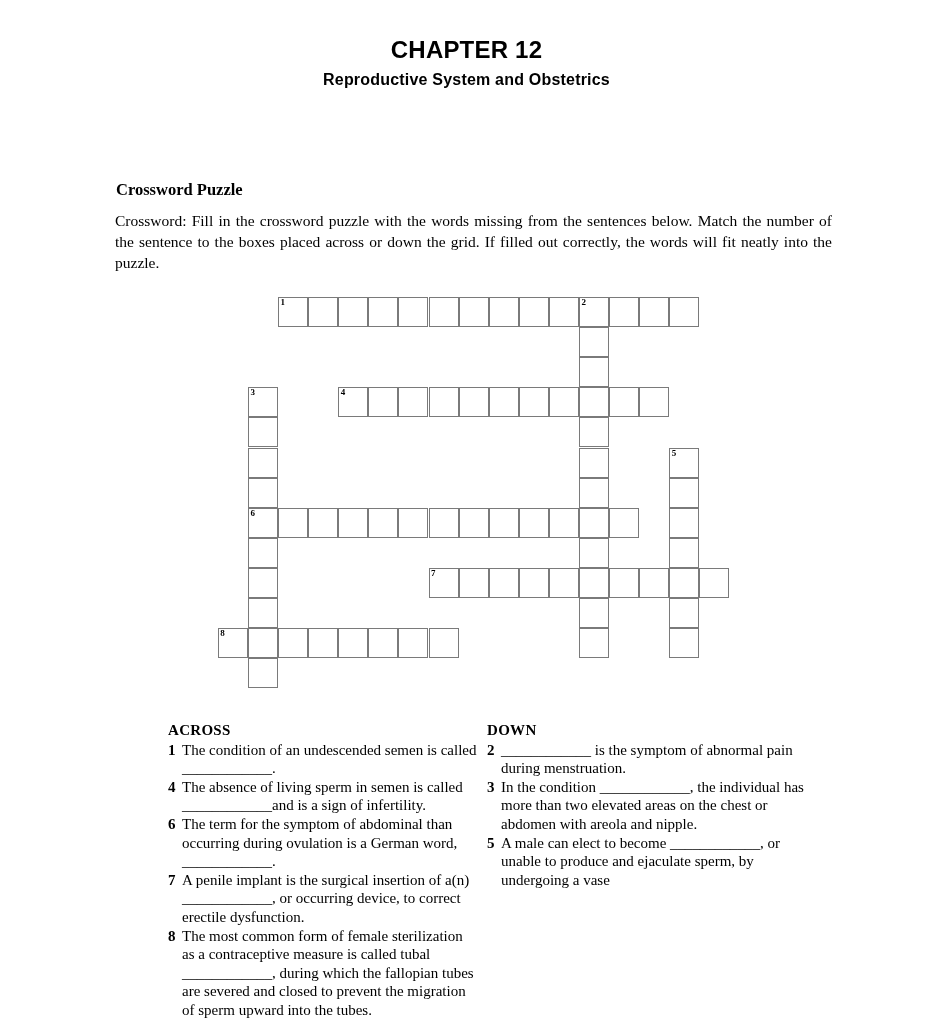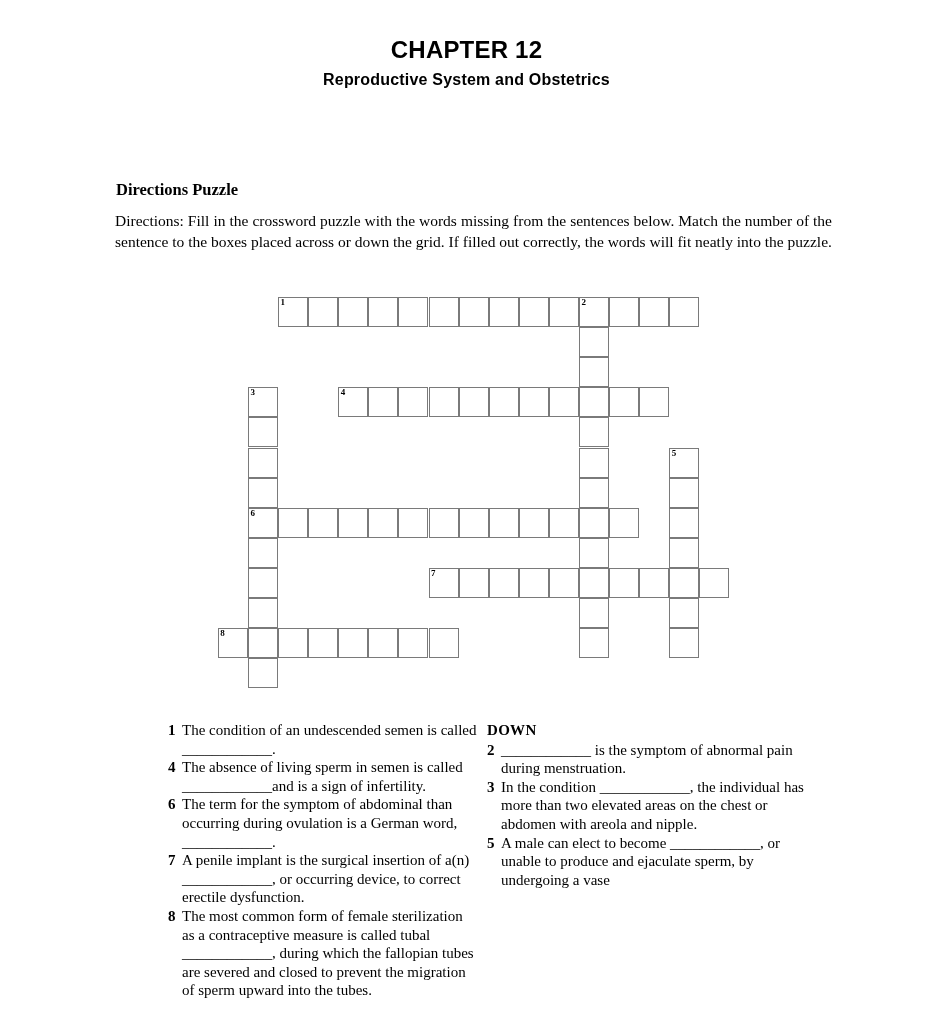--- a/index.html
+++ b/index.html
@@ -109,22 +109,22 @@
     font-weight: bold;
   }
   .clue-text { display: block; }
 </style>
 </head>
 <body>
 
 <div class="doc-title">CHAPTER 12</div>
 <div class="doc-subtitle">Reproductive System and Obstetrics</div>
 
-<div class="section-heading">Directions Puzzle</div>
-<div class="directions">Directions: Fill in the crossword puzzle with the words missing from the sentences below. Match the number of the sentence to the boxes placed across or down the grid. If filled out correctly, the words will fit neatly into the puzzle.</div>
+<div class="section-heading">Crossword Puzzle</div>
+<div class="directions">Crossword: Fill in the crossword puzzle with the words missing from the sentences below. Match the number of the sentence to the boxes placed across or down the grid. If filled out correctly, the words will fit neatly into the puzzle.</div>
 
 <div id="grid-area">
     <div class="xw-cell" style="left: 278px; top: 297px; width: 30.1px; height: 30.1px;">
       <span class="xw-num">1</span>
     </div>
     <div class="xw-cell" style="left: 308.1px; top: 297px; width: 30.1px; height: 30.1px;"></div>
     <div class="xw-cell" style="left: 338.2px; top: 297px; width: 30.1px; height: 30.1px;"></div>
     <div class="xw-cell" style="left: 368.3px; top: 297px; width: 30.1px; height: 30.1px;"></div>
     <div class="xw-cell" style="left: 398.4px; top: 297px; width: 30.1px; height: 30.1px;"></div>
     <div class="xw-cell" style="left: 428.5px; top: 297px; width: 30.1px; height: 30.1px;"></div>
@@ -210,20 +210,21 @@
     </div>
     <div class="xw-cell" style="left: 278px; top: 628.1px; width: 30.1px; height: 30.1px;"></div>
     <div class="xw-cell" style="left: 308.1px; top: 628.1px; width: 30.1px; height: 30.1px;"></div>
     <div class="xw-cell" style="left: 338.2px; top: 628.1px; width: 30.1px; height: 30.1px;"></div>
     <div class="xw-cell" style="left: 368.3px; top: 628.1px; width: 30.1px; height: 30.1px;"></div>
     <div class="xw-cell" style="left: 398.4px; top: 628.1px; width: 30.1px; height: 30.1px;"></div>
     <div class="xw-cell" style="left: 428.5px; top: 628.1px; width: 30.1px; height: 30.1px;"></div>
   </div>
 
 <div class="clue-col" id="across-col">
+  <div class="clue-head">ACROSS</div>
   <div id="across-list">
       <div class="clue-item">
         <span class="clue-num">1</span>
         <span class="clue-text">The condition of an undescended semen is called ____________.</span>
       </div>
       <div class="clue-item">
         <span class="clue-num">4</span>
         <span class="clue-text">The absence of living sperm in semen is called ____________and is a sign of infertility.</span>
       </div>
       <div class="clue-item">

